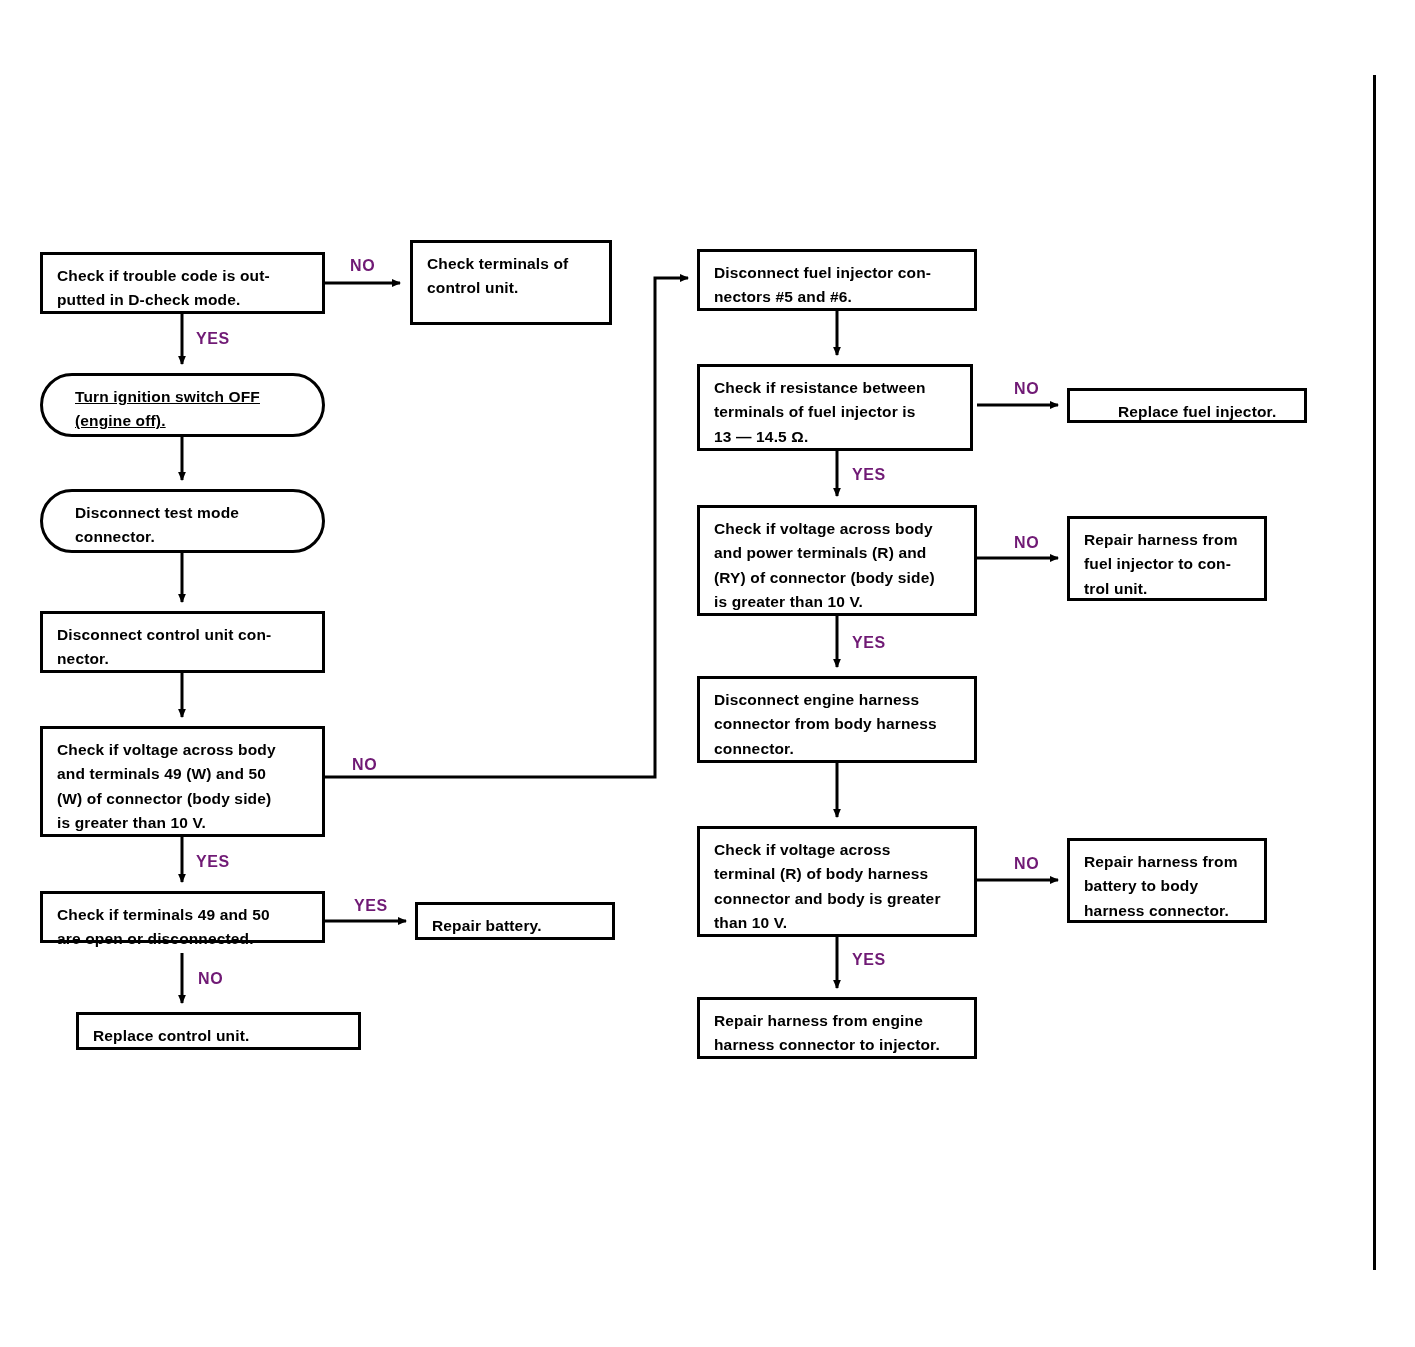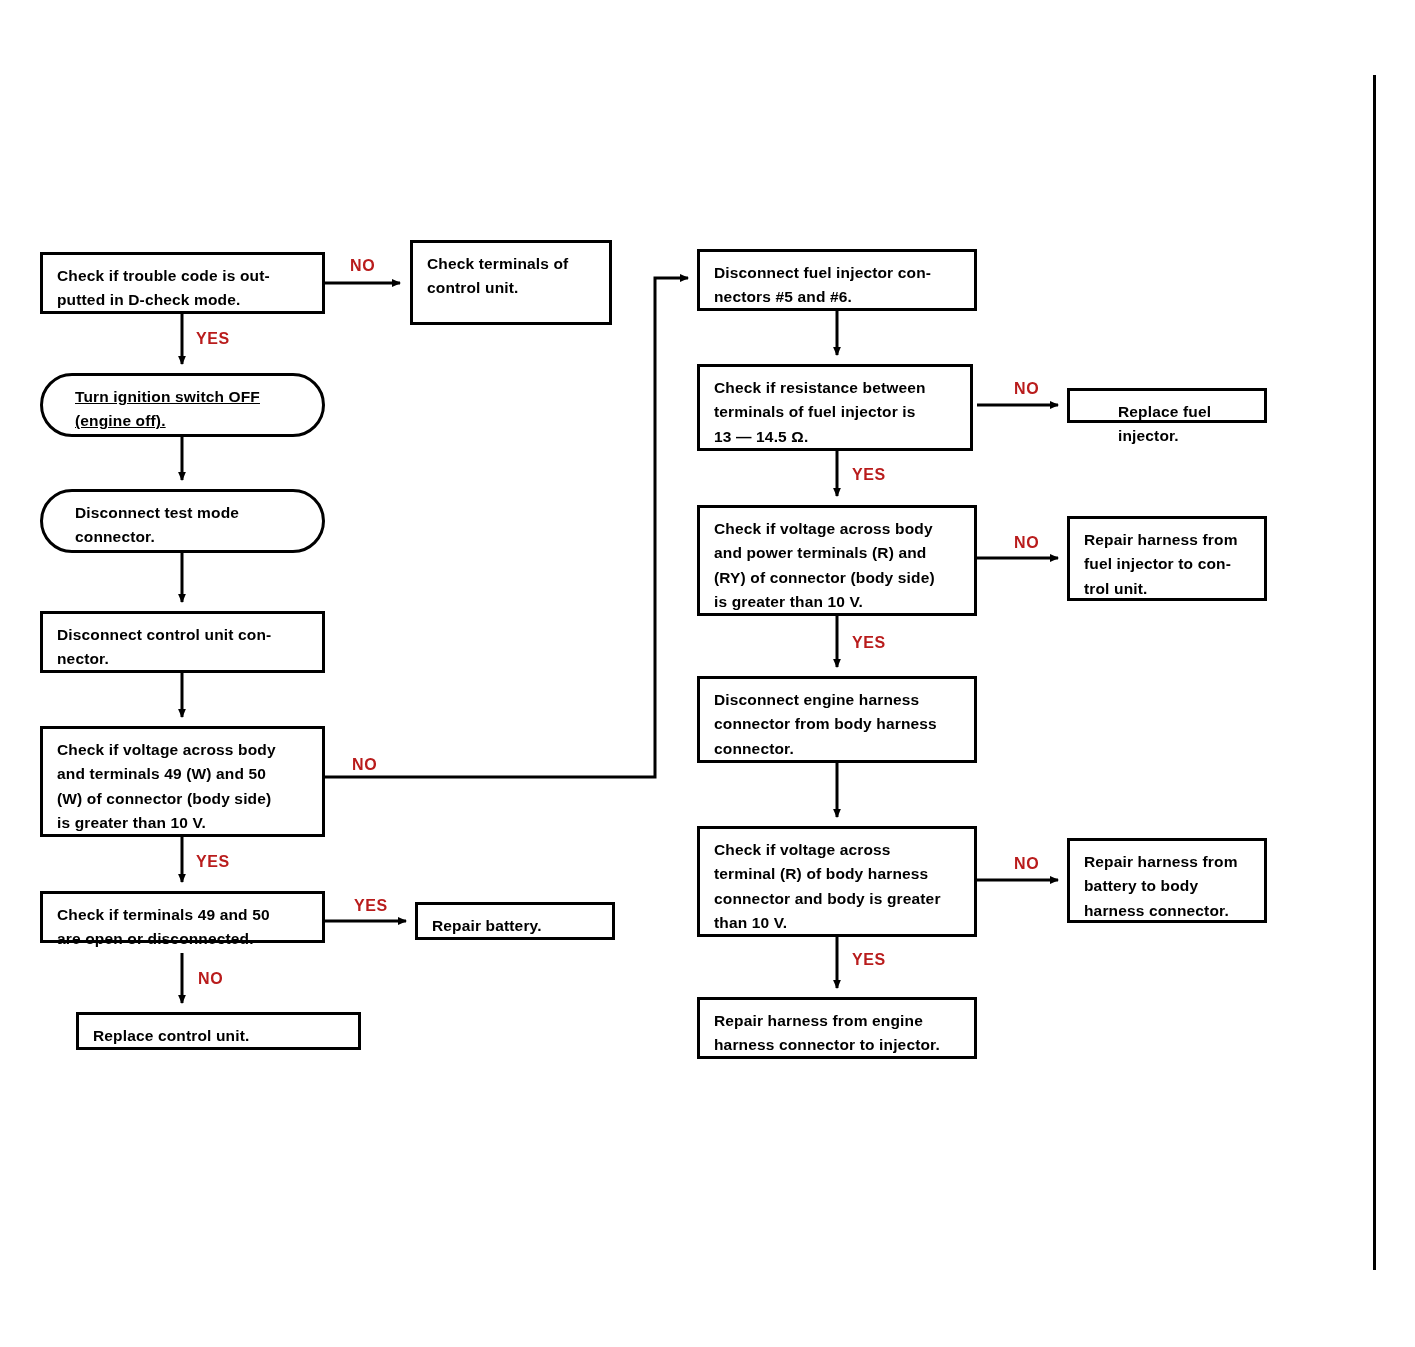--- a/index.html
+++ b/index.html
@@ -36,21 +36,21 @@
     padding: 9px 12px 6px 14px;
   }
   .node.stadium {
     border-radius: 34px;
     padding-left: 32px;
   }
   .edge-label {
     position: absolute;
     font-size: 16px;
     font-weight: bold;
-    color: #b91c1c;
+    color: #701a75;
     letter-spacing: 0.6px;
     white-space: nowrap;
   }
   .page-rule {
     position: absolute;
     background: #000;
   }
 </style>
 </head>
 <body>
@@ -123,21 +123,21 @@
       </div>
       <div class="node" style="left: 697px; top: 249px; width: 280px; height: 62px;">
         <div>Disconnect fuel injector con-</div>
         <div>nectors #5 and #6.</div>
       </div>
       <div class="node" style="left: 697px; top: 364px; width: 276px; height: 87px;">
         <div>Check if resistance between</div>
         <div>terminals of fuel injector is</div>
         <div>13 — 14.5 Ω.</div>
       </div>
-      <div class="node" style="left: 1067px; top: 388px; width: 200px; height: 35px; padding-left: 48px;">
+      <div class="node" style="left: 1067px; top: 388px; width: 240px; height: 35px; padding-left: 48px;">
         <div>Replace fuel injector.</div>
       </div>
       <div class="node" style="left: 697px; top: 505px; width: 280px; height: 111px;">
         <div>Check if voltage across body</div>
         <div>and power terminals (R) and</div>
         <div>(RY) of connector (body side)</div>
         <div>is greater than 10 V.</div>
       </div>
       <div class="node" style="left: 1067px; top: 516px; width: 200px; height: 85px;">
         <div>Repair harness from</div>

